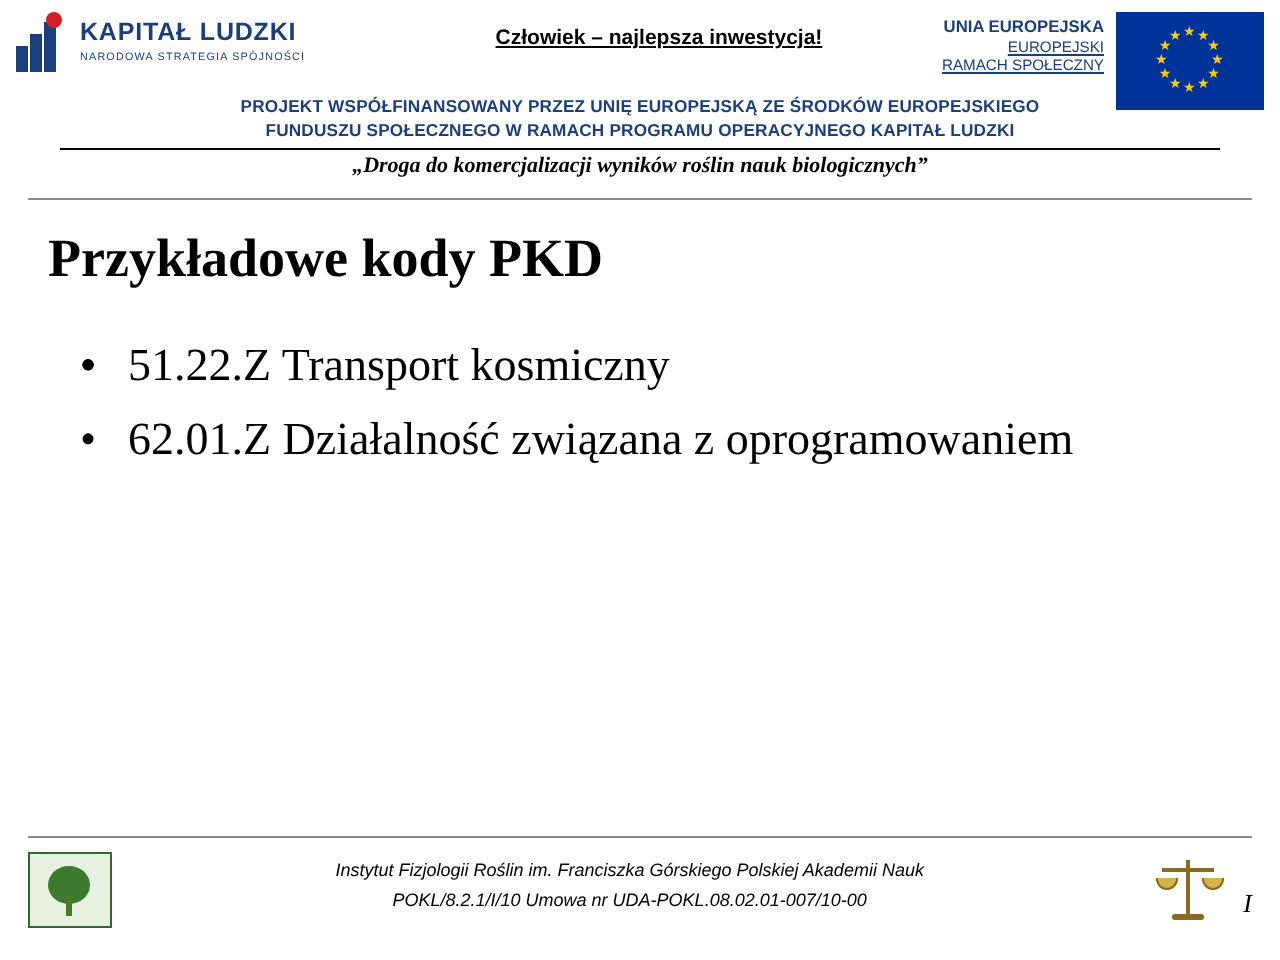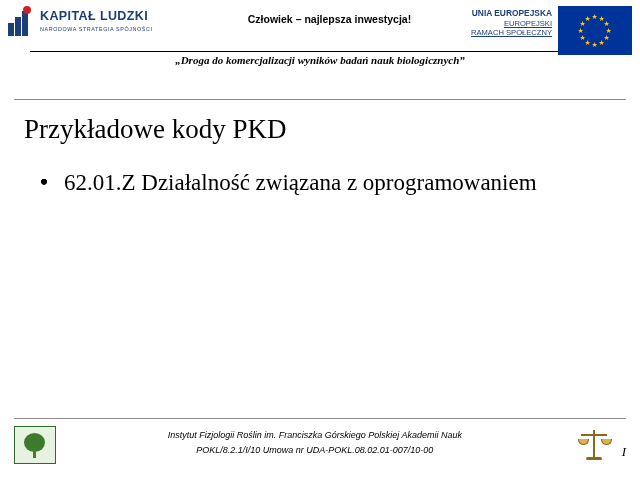--- a/index.html
+++ b/index.html
@@ -75,20 +75,21 @@
   .kl-text-sub {
     font-size: 5.4px;
     color: #1b3f7a;
     letter-spacing: 0.6px;
     margin-top: 2px;
   }
   .header-center {
     flex: 1;
     text-align: center;
     padding-top: 7px;
+    text-decoration: underline;
   }
   .header-center .tagline {
     font-size: 10.5px;
     font-weight: bold;
     color: #000000;
   }
   .header-right {
     display: flex;
     align-items: flex-start;
     gap: 6px;
@@ -154,21 +155,21 @@
     right: 14px;
     bottom: 0;
     height: 1px;
     background: #8a8a8a;
   }
 
   
   .title {
     font-family: "Liberation Serif", serif;
     font-size: 27px;
-    font-weight: normal;
+    font-weight: bold;
     color: #000000;
     margin: 14px 0 0 24px;
   }
   .bullets {
     margin: 22px 0 0 38px;
     padding: 0;
     list-style: none;
   }
   .bullets li {
     font-family: "Liberation Serif", serif;
@@ -352,34 +353,36 @@
             <span class="star" style="left: 21.3756px; top: 28px;">★</span>
             <span class="star" style="left: 19.5px; top: 21px;">★</span>
             <span class="star" style="left: 21.3756px; top: 14px;">★</span>
             <span class="star" style="left: 26.5px; top: 8.87564px;">★</span>
           </div>
       </div>
 
     </div>
 
     <div class="header-lines">
+      <div class="proj1">PROJEKT WSPÓŁFINANSOWANY PRZEZ UNIĘ EUROPEJSKĄ ZE ŚRODKÓW EUROPEJSKIEGO</div>
+      <div class="proj2">FUNDUSZU SPOŁECZNEGO W RAMACH PROGRAMU OPERACYJNEGO KAPITAŁ LUDZKI</div>
       <div class="header-rule"></div>
-      <div class="header-quote">„Droga do komercjalizacji wyników badań nauk biologicznych”</div>
+      <div class="header-quote">„Droga do komercjalizacji wyników roślin nauk biologicznych”</div>
     </div>
 
     <div class="header-bottom-rule"></div>
   </div>
 
   <div class="title">Przykładowe kody PKD</div>
 
   <ul class="bullets" id="bullet-list">
       <li><span class="bullet-dot">•</span></li>
       <li><span class="bullet-dot">•</span></li>
       <li><span class="bullet-dot">•</span></li>
-      <li><span class="bullet-dot">•</span></li>
+      <li><span class="bullet-dot">•</span><span>51.22.Z Transport kosmiczny</span></li>
       <li><span class="bullet-dot">•</span><span>62.01.Z Działalność związana z oprogramowaniem</span></li>
     </ul>
 
   <div class="footer">
     <div class="footer-rule"></div>
     <div class="footer-inner">
 
       <div class="footer-logo-left">
         <div class="crown"></div>
         <div class="trunk"></div>

